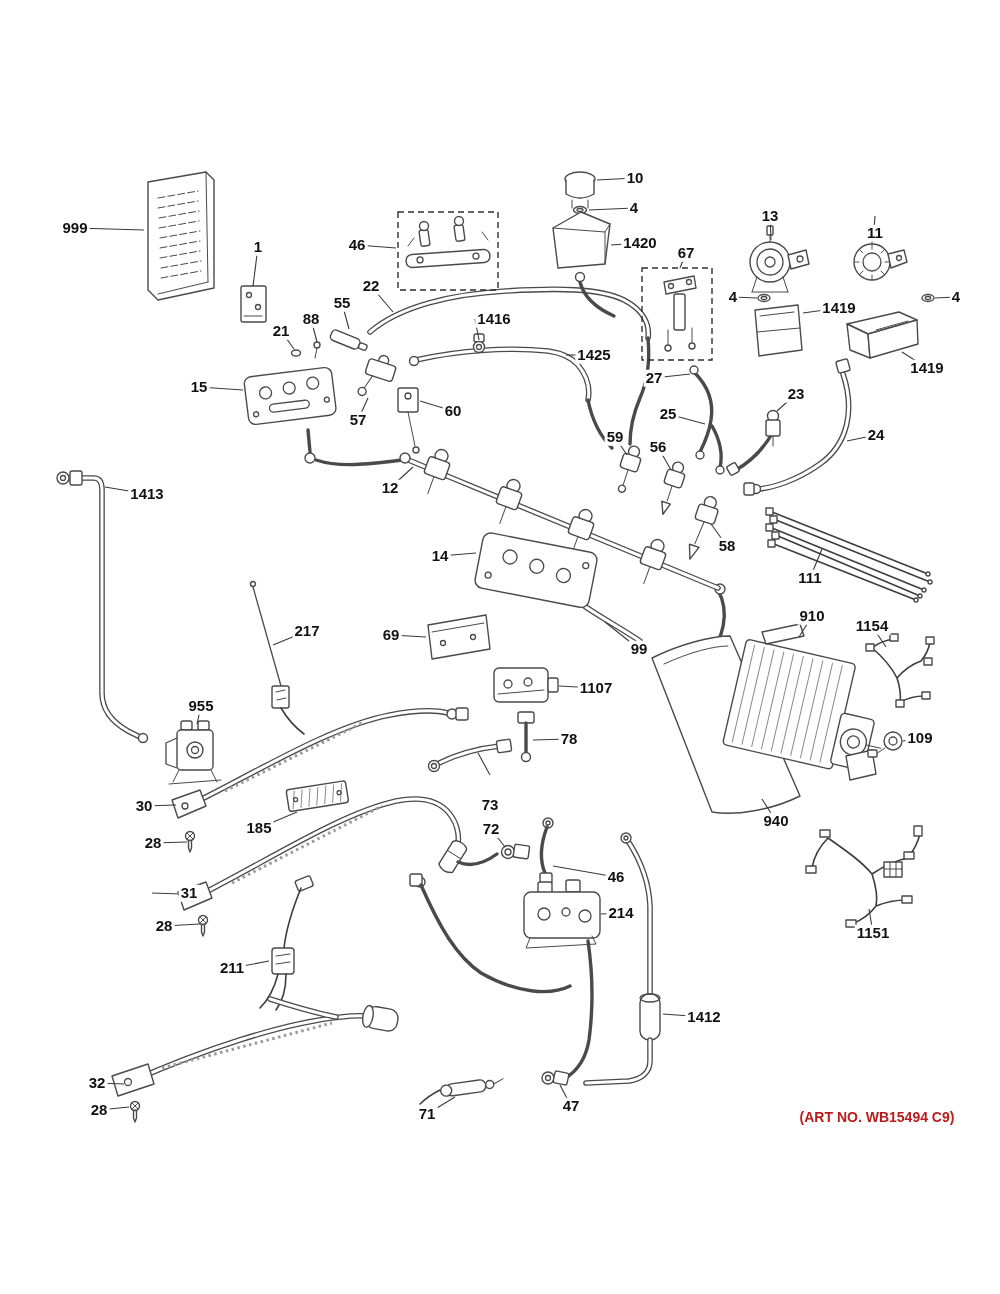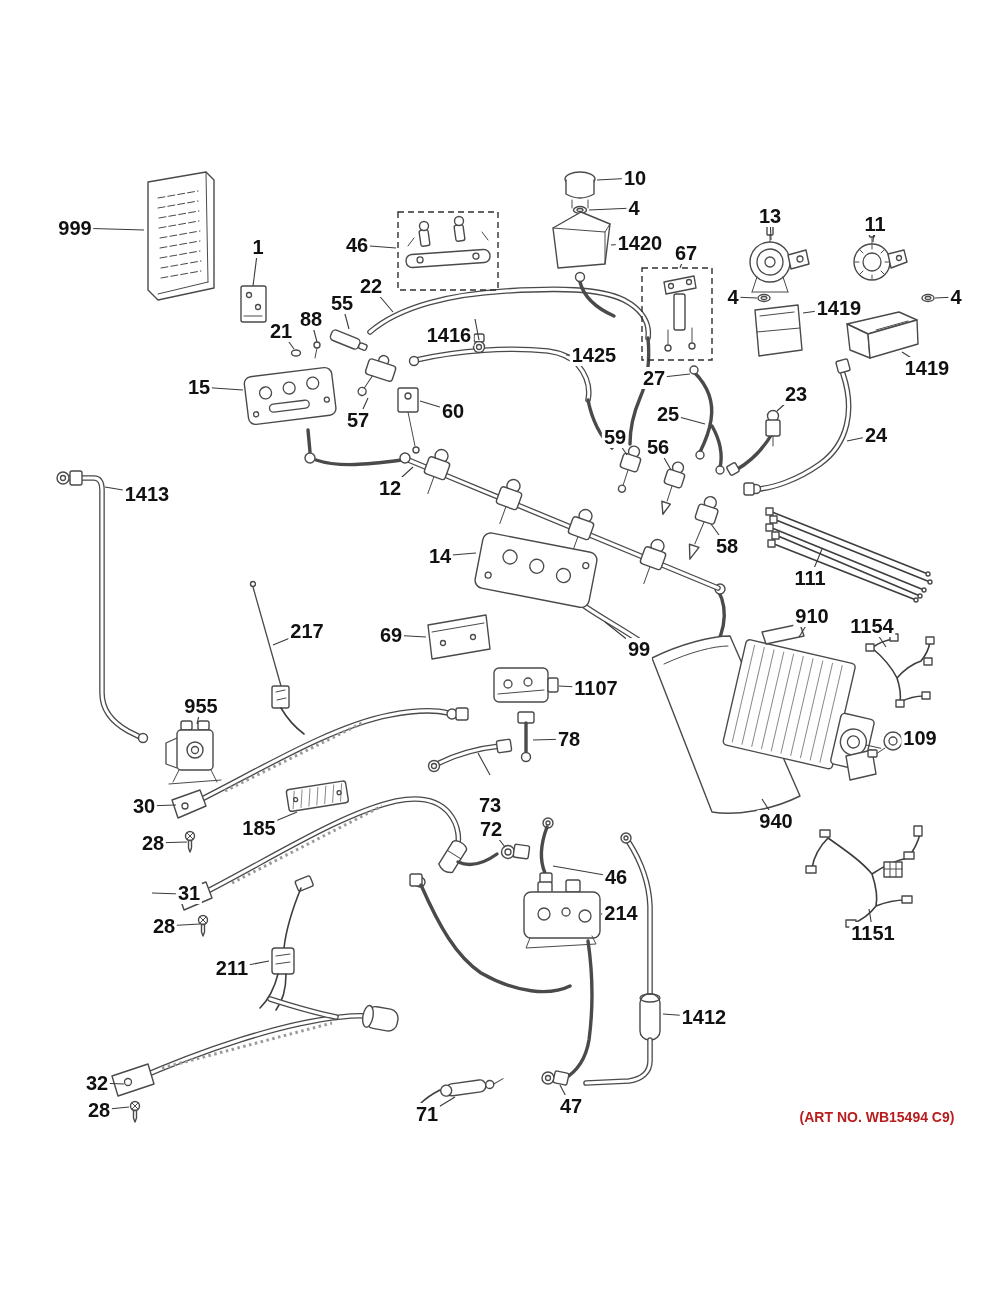--- a/index.html
+++ b/index.html
@@ -11,21 +11,21 @@
   .part-nf{stroke:#4a4a4a;stroke-width:1.3;fill:none;stroke-linejoin:round;}
   .thin{stroke:#4a4a4a;stroke-width:1;fill:none;stroke-linecap:round;}
   .tube-o{stroke:#4a4a4a;stroke-width:5.6;fill:none;stroke-linecap:round;}
   .tube-i{stroke:#ffffff;stroke-width:3;fill:none;stroke-linecap:round;}
   .tube-s{stroke:#4a4a4a;stroke-width:3.4;fill:none;stroke-linecap:round;}
   .dashbox{stroke:#2f2f2f;stroke-width:1.4;fill:none;stroke-dasharray:6 4;}
   .hatch{stroke:#8a8a8a;stroke-width:1;fill:none;}
   .strip{stroke:#9a9a9a;stroke-width:3;stroke-dasharray:2.5 3.5;fill:none;}
   .wire{stroke:#3d3d3d;stroke-width:1.6;fill:none;stroke-linecap:round;}
   #leader-lines line{stroke:#3a3a3a;stroke-width:1.1;}
-  .part-label{position:absolute;transform:translate(-50%,-50%);font-weight:bold;font-size:20px;
+  .part-label{position:absolute;transform:translate(-50%,-50%);font-weight:bold;font-size:15px;
               color:#111;background:#fff;padding:0 2px;line-height:1.1;white-space:nowrap;}
   .art-no{position:absolute;transform:translate(-50%,-50%);font-weight:bold;font-size:14px;
           color:#b91c1c;white-space:nowrap;}
 </style>
 </head>
 <body>
 
 <div class="canvas">
 
 <svg width="1000" height="1294" viewBox="0 0 1000 1294">
@@ -598,27 +598,27 @@
 </svg>
 
 <div id="labels-layer">
       <div class="part-label" style="left: 75px; top: 228px;">999</div>
       <div class="part-label" style="left: 258px; top: 247px;">1</div>
       <div class="part-label" style="left: 357px; top: 245px;">46</div>
       <div class="part-label" style="left: 635px; top: 178px;">10</div>
       <div class="part-label" style="left: 634px; top: 208px;">4</div>
       <div class="part-label" style="left: 640px; top: 243px;">1420</div>
       <div class="part-label" style="left: 770px; top: 216px;">13</div>
-      <div class="part-label" style="left: 875px; top: 224px; text-align: center;">11</div>
+      <div class="part-label" style="left: 875px; top: 233px; text-align: center;">11</div>
       <div class="part-label" style="left: 686px; top: 253px;">67</div>
       <div class="part-label" style="left: 371px; top: 286px;">22</div>
       <div class="part-label" style="left: 342px; top: 303px;">55</div>
       <div class="part-label" style="left: 311px; top: 319px;">88</div>
       <div class="part-label" style="left: 281px; top: 331px;">21</div>
-      <div class="part-label" style="left: 449px; top: 319px; margin-top: 16px;">1416</div>
+      <div class="part-label" style="left: 494px; top: 319px;">1416</div>
       <div class="part-label" style="left: 733px; top: 297px;">4</div>
       <div class="part-label" style="left: 839px; top: 308px;">1419</div>
       <div class="part-label" style="left: 956px; top: 297px;">4</div>
       <div class="part-label" style="left: 927px; top: 368px;">1419</div>
       <div class="part-label" style="left: 594px; top: 355px;">1425</div>
       <div class="part-label" style="left: 654px; top: 378px;">27</div>
       <div class="part-label" style="left: 199px; top: 387px;">15</div>
       <div class="part-label" style="left: 358px; top: 420px;">57</div>
       <div class="part-label" style="left: 453px; top: 411px;">60</div>
       <div class="part-label" style="left: 668px; top: 414px;">25</div>

